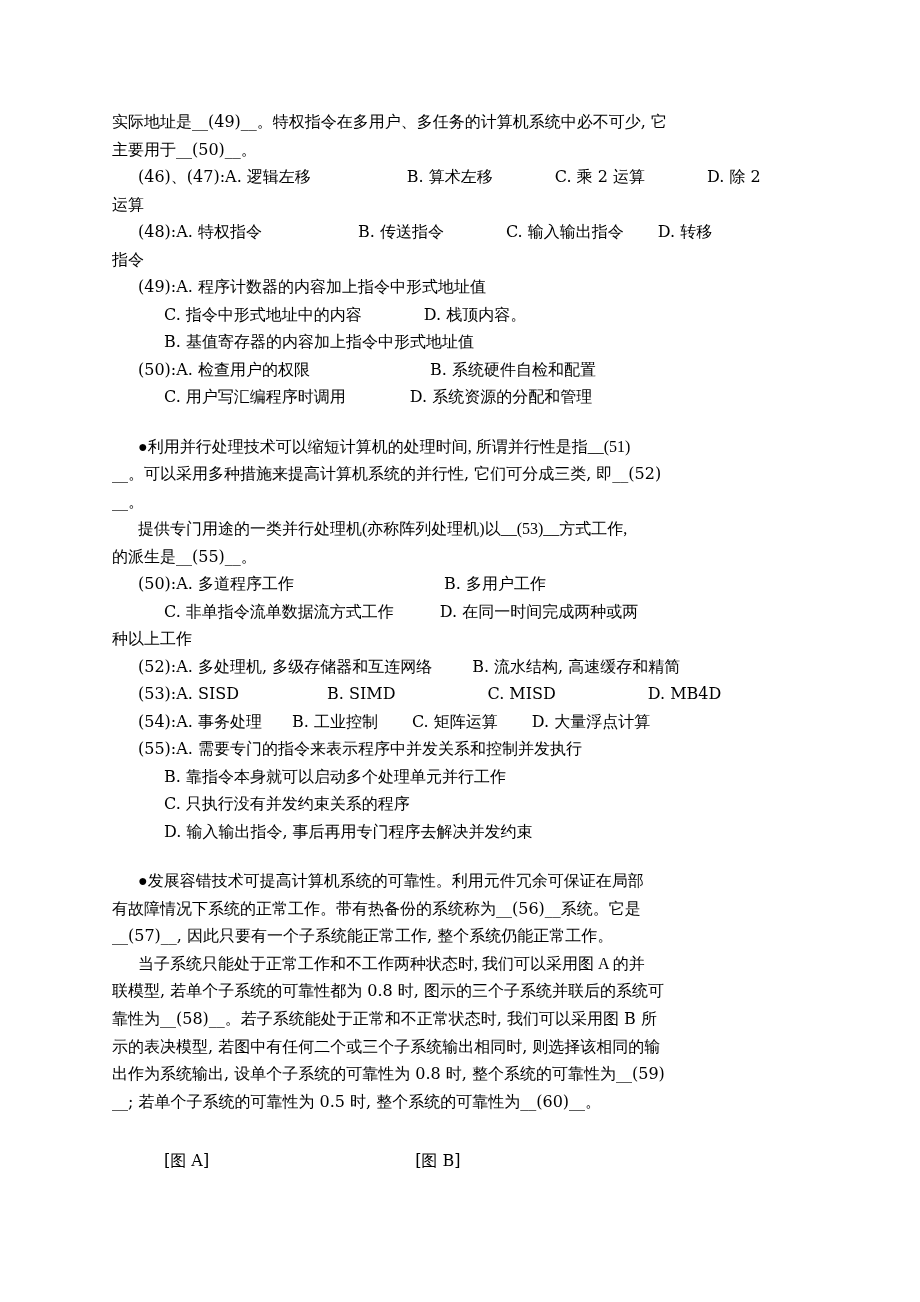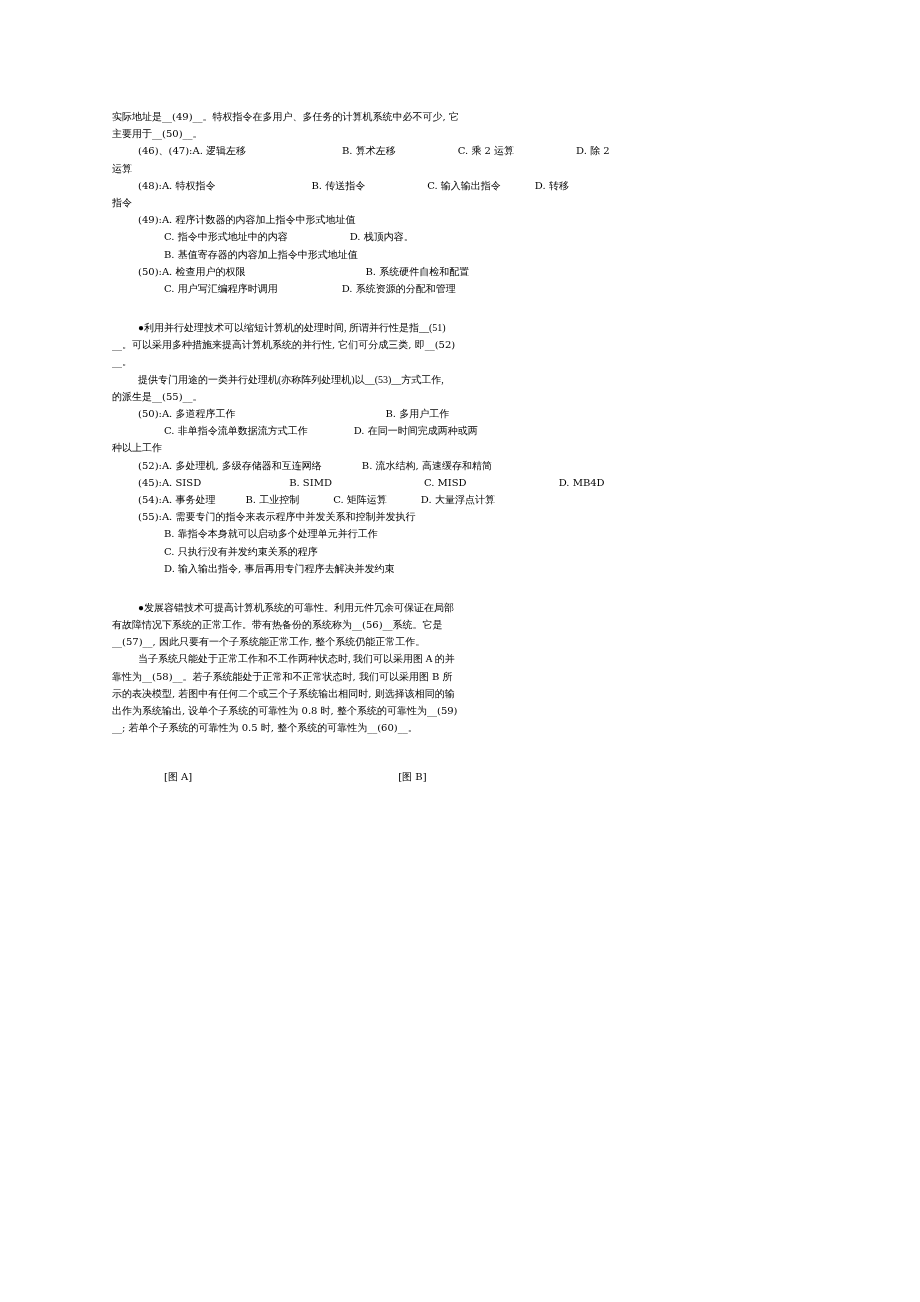--- a/index.html
+++ b/index.html
@@ -14,21 +14,21 @@
     color: #000000;
   }
   .page {
     position: relative;
     width: 920px;
     height: 1302px;
     box-sizing: border-box;
     padding: 108px 112px 0 112px;
   }
   .doc {
-    font-size: 10px;
+    font-size: 16px;
     line-height: 1.72;
     text-align: justify;
     text-justify: inter-ideograph;
   }
   p {
     margin: 0;
     padding: 0;
   }
   .para {
     margin-bottom: 0;
@@ -118,21 +118,21 @@
     </div>
 
     <div class="para indent2">
       <p class="tabline">
         <span class="col-a">(52):A. 多处理机, 多级存储器和互连网络</span><span class="sp-sm" style="width:40px"></span><span class="col-a">B. 流水结构, 高速缓存和精简</span>
       </p>
     </div>
 
     <div class="para indent2">
       <p class="tabline">
-        <span class="col-a">(45):A. SISD</span><span class="sp-lg" style="width:88px"></span><span class="col-a">B. SIMD</span><span class="sp-lg" style="width:92px"></span><span class="col-a">C. MISD</span><span class="sp-lg" style="width:92px"></span><span class="col-a">D. MB4D</span>
+        <span class="col-a">(53):A. SISD</span><span class="sp-lg" style="width:88px"></span><span class="col-a">B. SIMD</span><span class="sp-lg" style="width:92px"></span><span class="col-a">C. MISD</span><span class="sp-lg" style="width:92px"></span><span class="col-a">D. MB4D</span>
       </p>
     </div>
 
     <div class="para indent2">
       <p class="tabline">
         <span class="col-a">(54):A. 事务处理</span><span class="sp-sm" style="width:30px"></span><span class="col-a">B. 工业控制</span><span class="sp-sm" style="width:34px"></span><span class="col-a">C. 矩阵运算</span><span class="sp-sm" style="width:34px"></span><span class="col-a">D. 大量浮点计算</span>
       </p>
     </div>
 
     <div class="para indent2">
@@ -145,20 +145,21 @@
     <div class="gap"></div>
 
     <div class="para">
       <p class="tabline bullet-para">●发展容错技术可提高计算机系统的可靠性。利用元件冗余可保证在局部</p>
       <p class="tabline">有故障情况下系统的正常工作。带有热备份的系统称为__(56)__系统。它是</p>
       <p class="tabline">__(57)__, 因此只要有一个子系统能正常工作, 整个系统仍能正常工作。</p>
     </div>
 
     <div class="para">
       <p class="tabline bullet-para">当子系统只能处于正常工作和不工作两种状态时, 我们可以采用图 A 的并</p>
+      <p class="tabline">联模型, 若单个子系统的可靠性都为 0.8 时, 图示的三个子系统并联后的系统可</p>
       <p class="tabline">靠性为__(58)__。若子系统能处于正常和不正常状态时, 我们可以采用图 B 所</p>
       <p class="tabline">示的表决模型, 若图中有任何二个或三个子系统输出相同时, 则选择该相同的输</p>
       <p class="tabline">出作为系统输出, 设单个子系统的可靠性为 0.8 时, 整个系统的可靠性为__(59)</p>
       <p class="tabline">__; 若单个子系统的可靠性为 0.5 时, 整个系统的可靠性为__(60)__。</p>
     </div>
 
     <div class="para figlabels">
       <span class="lbl-a">[图 A]</span><span class="lbl-b">[图 B]</span>
     </div>
 

